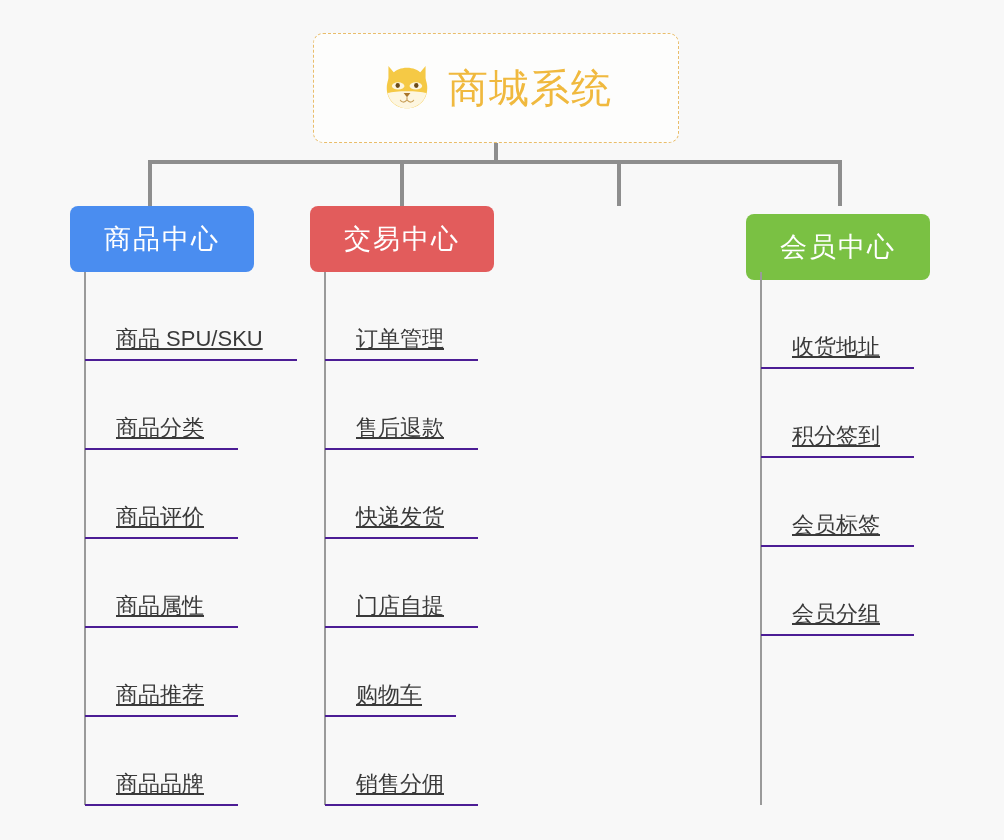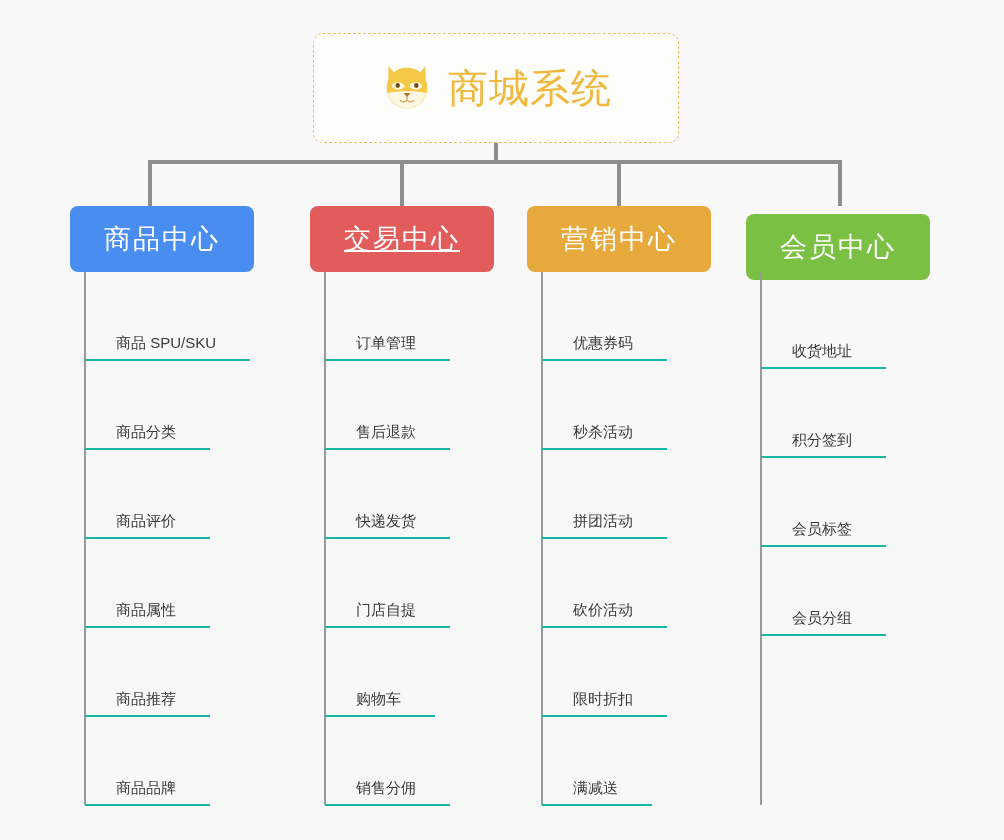--- a/index.html
+++ b/index.html
@@ -110,36 +110,37 @@
   .leaf {
     position: relative;
     height: 89px;
     display: flex;
     align-items: flex-end;
     padding-left: 15px;
     box-sizing: border-box;
   }
   .leaf-label {
     display: inline-block;
-    font-size: 15px;
+    font-size: 22px;
     color: #3a3a3a;
     line-height: 1;
     padding: 0 34px 9px 31px;
-    border-bottom: 2px solid #14b8a6;
+    border-bottom: 2px solid #4c1d95;
     white-space: nowrap;
+    text-decoration: underline;
   }
 
   
   #branch-0 { left: 70px;  }
   #branch-1 { left: 310px; }
   #branch-2 { left: 527px; }
   #branch-3 { left: 746px; }
 
   #branch-0 .cat-box { width: 184px; }
-  #branch-1 .cat-box { width: 184px; text-decoration: underline; }
+  #branch-1 .cat-box { width: 184px; }
   #branch-2 .cat-box { width: 184px; }
   #branch-3 .cat-box { width: 184px; margin-top: 8px; }
 </style>
 </head>
 <body>
 
 <div id="mindmap" style="background: rgb(248, 248, 248);">
 
   <div class="root-node" style="background: rgb(253, 253, 252); border-color: rgb(233, 189, 106);">
     <svg class="root-emoji" viewBox="0 0 64 64">
@@ -213,46 +214,20 @@
         </li>
       <li class="leaf">
           <span class="leaf-label">购物车</span>
         </li>
       <li class="leaf">
           <span class="leaf-label">销售分佣</span>
         </li>
     </ul>
   </div>
 
-  <div class="branch" id="branch-2">
-    <div class="cat-box" style="background: rgb(232, 169, 60);">
-      <span>营销中心</span>
-    </div>
-    <div class="spine" style="height: 533px;"></div>
-    <ul class="leaf-list">
-      <li class="leaf">
-          <span class="leaf-label">优惠券码</span>
-        </li>
-      <li class="leaf">
-          <span class="leaf-label">秒杀活动</span>
-        </li>
-      <li class="leaf">
-          <span class="leaf-label">拼团活动</span>
-        </li>
-      <li class="leaf">
-          <span class="leaf-label">砍价活动</span>
-        </li>
-      <li class="leaf">
-          <span class="leaf-label">限时折扣</span>
-        </li>
-      <li class="leaf">
-          <span class="leaf-label">满减送</span>
-        </li>
-    </ul>
-  </div>
 
   <div class="branch" id="branch-3">
     <div class="cat-box" style="background: rgb(122, 193, 67);">
       <span>会员中心</span>
     </div>
     <div class="spine" style="height: 533px;"></div>
     <ul class="leaf-list">
       <li class="leaf">
           <span class="leaf-label">收货地址</span>
         </li>

